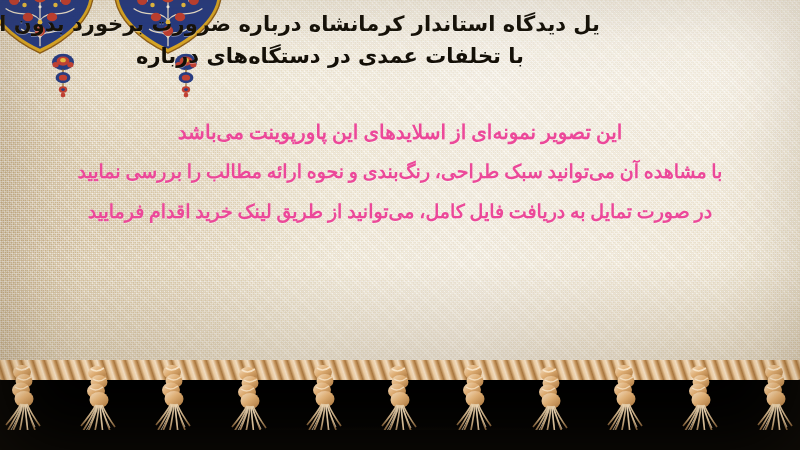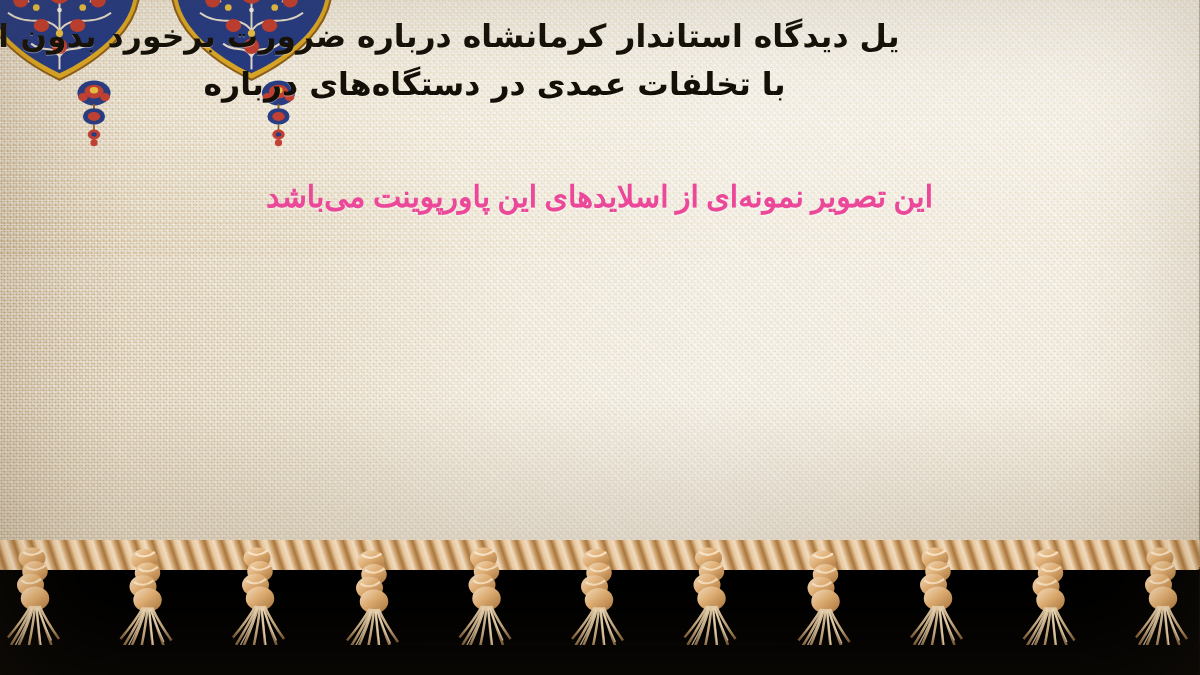--- a/index.html
+++ b/index.html
@@ -256,20 +256,22 @@
     </svg>
   </div>
 
   <div class="title-block">
     <div class="title-line l1">یل دیدگاه استاندار کرمانشاه درباره ضرورت برخورد بدون اغماض</div>
     <div class="title-line l2">با تخلفات عمدی در دستگاه‌های درباره</div>
   </div>
 
   <div class="body-block">
     <div class="body-line b1">این تصویر نمونه‌ای از اسلایدهای این پاورپوینت می‌باشد</div>
+    <div class="body-line b2">با مشاهده آن می‌توانید سبک طراحی، رنگ‌بندی و نحوه ارائه مطالب را بررسی نمایید</div>
+    <div class="body-line b3">در صورت تمایل به دریافت فایل کامل، می‌توانید از طریق لینک خرید اقدام فرمایید</div>
   </div>
 
   <div class="fringe-band">
     <div class="cord-top-shadow"></div>
     <div class="fringe-black"></div>
     <div class="cord"></div>
 
     <svg width="800" height="90" viewBox="0 0 800 90" style="position:absolute;left:0;top:0">
       <defs>
         <linearGradient id="knotg" x1="0" y1="0" x2="1" y2="1">

